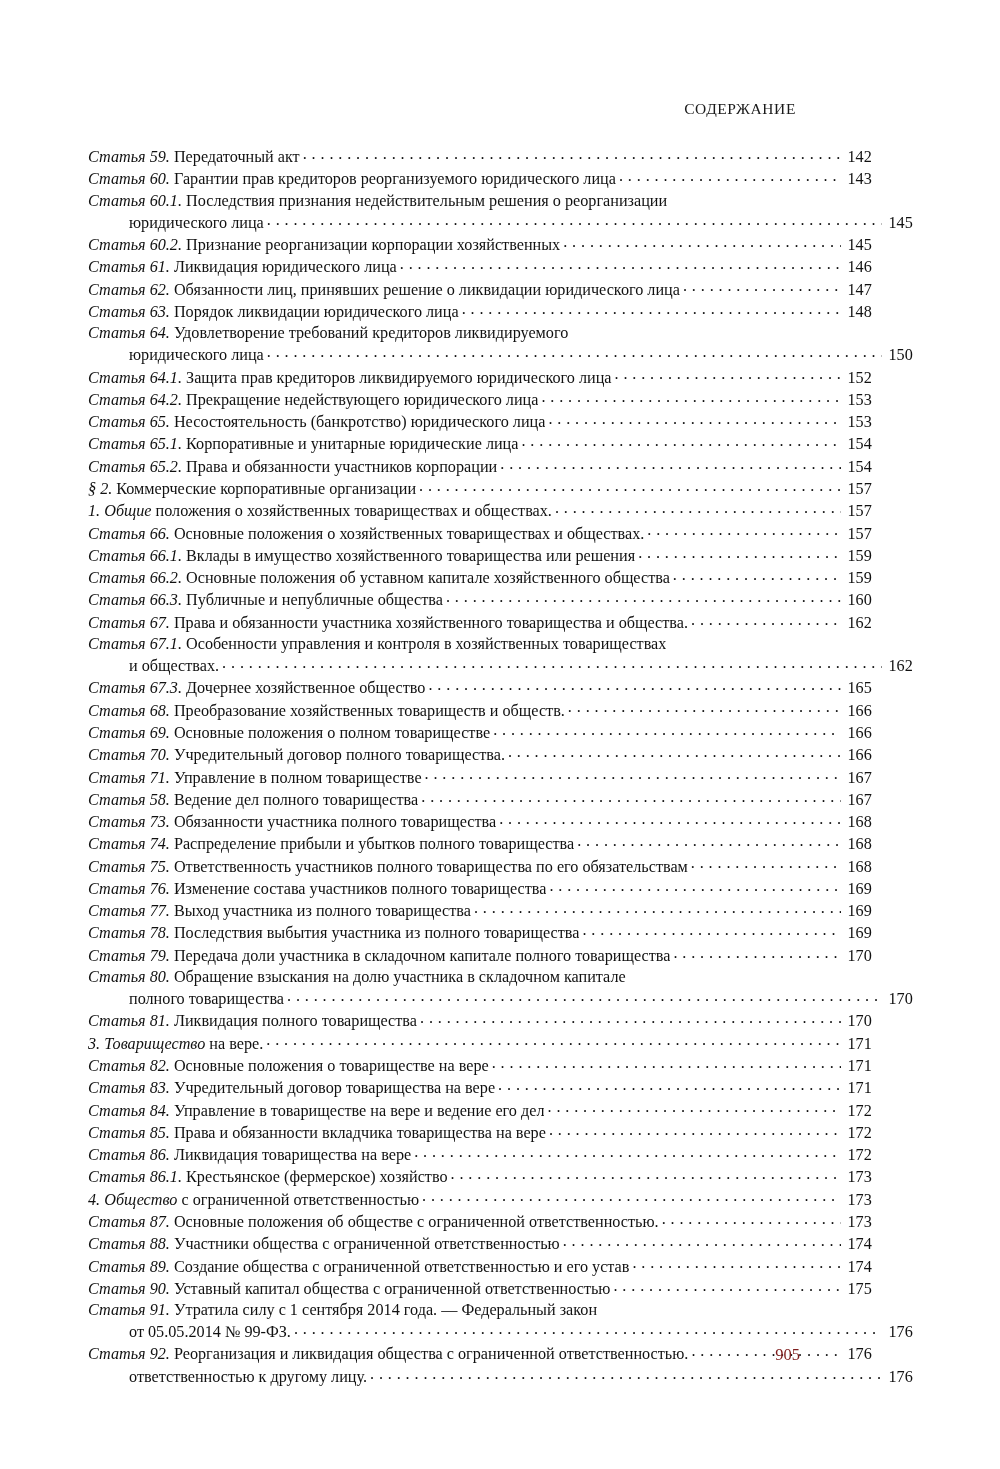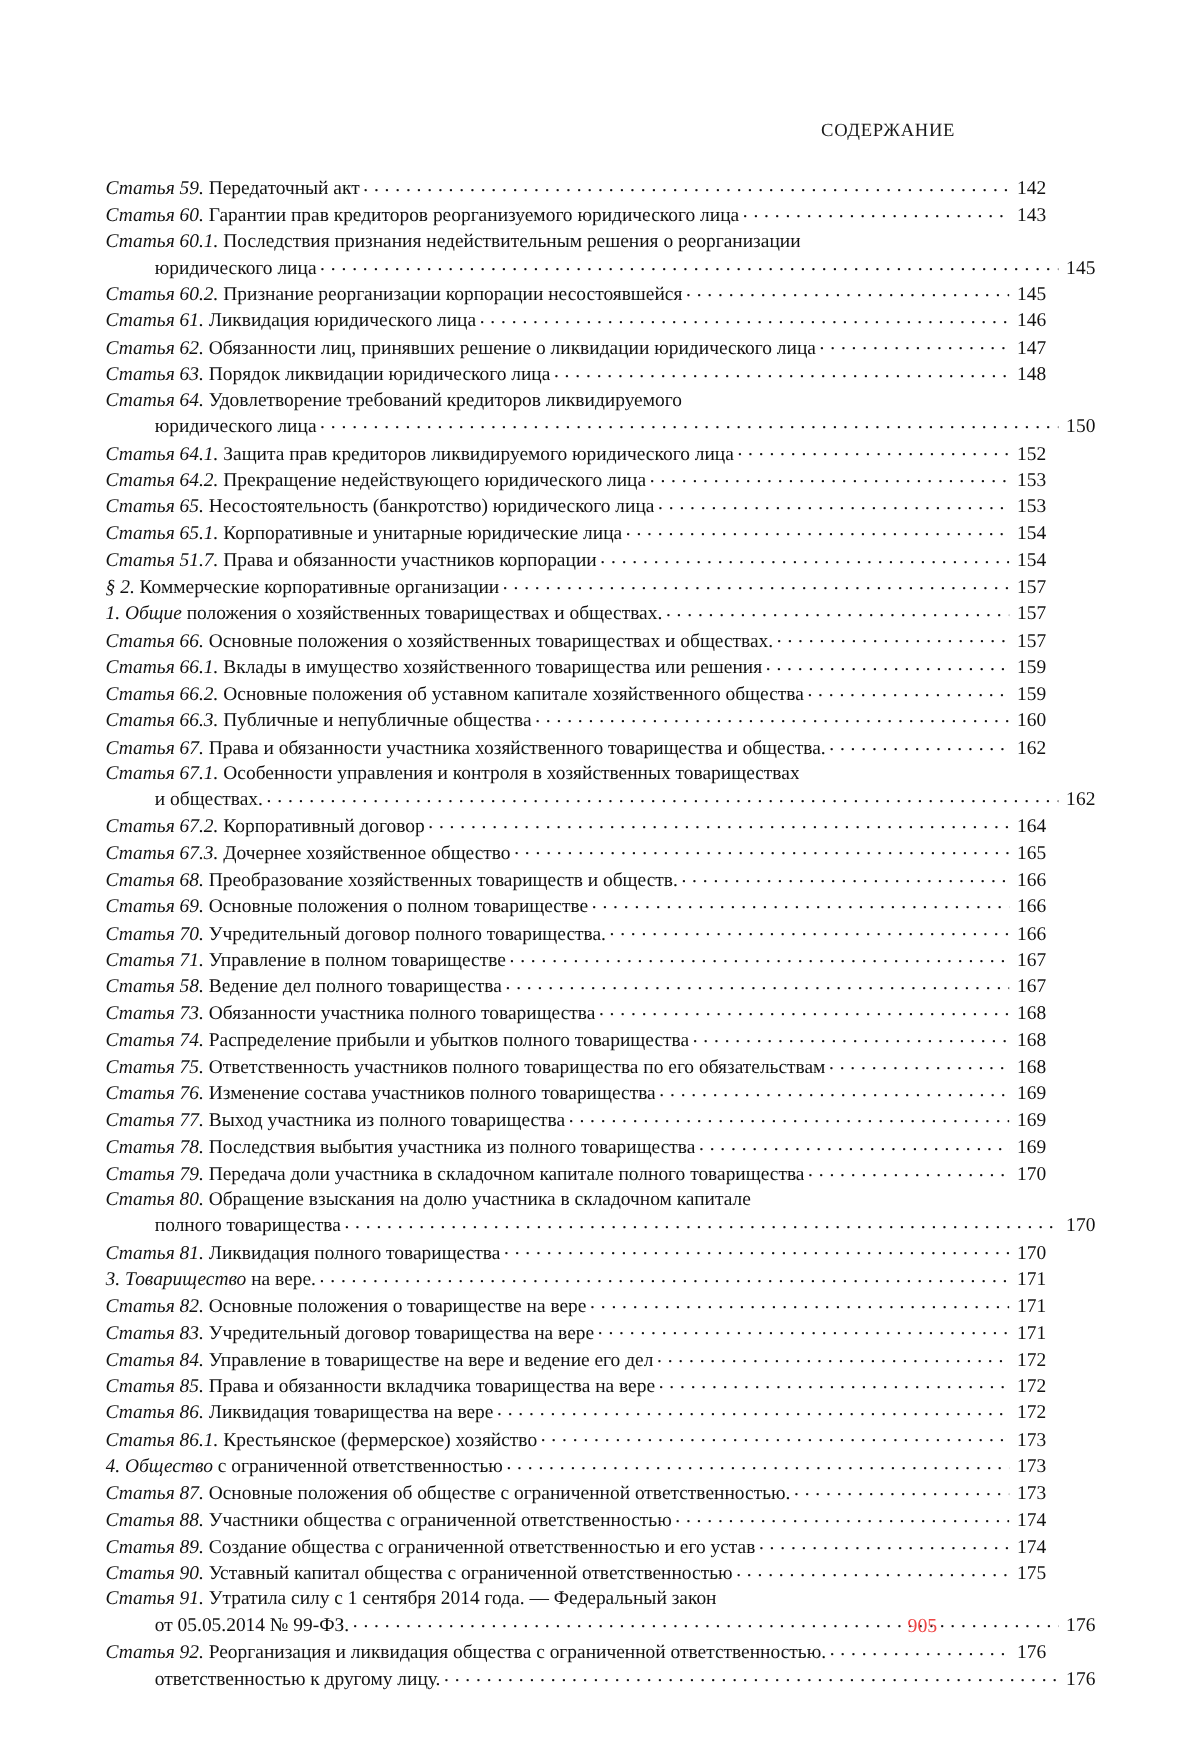--- a/index.html
+++ b/index.html
@@ -103,24 +103,24 @@
     font-style: normal;
     letter-spacing: 0.1px;
   }
 
   
   .pageno.blank { visibility: hidden; }
 
   
   .folio {
     position: absolute;
-    right: 147px;
+    right: 128px;
     top: 1345px;
     font-size: 16.5px;
-    color: #ef4444;
+    color: #7f1d1d;
   }
 </style>
 </head>
 <body>
 
 <div class="page">
 
   <div class="running-head">СОДЕРЖАНИЕ</div>
 
   <div class="toc" id="toc-root">
@@ -144,21 +144,21 @@
           <span class="pageno blank"></span>
         </div>
         <div class="line cont">
           <span class="txt title">юридического лица</span>
           <span class="leader"></span>
           <span class="pageno">145</span>
         </div>
       </div>
       <div class="toc-entry">
         <div class="line">
-          <span class="txt"><span class="label">Статья 60.2.</span> <span class="title">Признание реорганизации корпорации несостоявшейся</span></span>
+          <span class="txt"><span class="label">Статья 60.2.</span> <span class="title">Признание реорганизации корпорации хозяйственных</span></span>
           <span class="leader"></span>
           <span class="pageno">145</span>
         </div>
       </div>
       <div class="toc-entry">
         <div class="line">
           <span class="txt"><span class="label">Статья 61.</span> <span class="title">Ликвидация юридического лица</span></span>
           <span class="leader"></span>
           <span class="pageno">146</span>
         </div>
@@ -211,21 +211,21 @@
       </div>
       <div class="toc-entry">
         <div class="line">
           <span class="txt"><span class="label">Статья 65.1.</span> <span class="title">Корпоративные и унитарные юридические лица</span></span>
           <span class="leader"></span>
           <span class="pageno">154</span>
         </div>
       </div>
       <div class="toc-entry">
         <div class="line">
-          <span class="txt"><span class="label">Статья 51.7.</span> <span class="title">Права и обязанности участников корпорации</span></span>
+          <span class="txt"><span class="label">Статья 65.2.</span> <span class="title">Права и обязанности участников корпорации</span></span>
           <span class="leader"></span>
           <span class="pageno">154</span>
         </div>
       </div>
       <div class="toc-entry">
         <div class="line">
           <span class="txt"><span class="label">§ 2.</span> <span class="title">Коммерческие корпоративные организации</span></span>
           <span class="leader"></span>
           <span class="pageno">157</span>
         </div>
@@ -278,27 +278,20 @@
           <span class="pageno blank"></span>
         </div>
         <div class="line cont">
           <span class="txt title">и обществах.</span>
           <span class="leader"></span>
           <span class="pageno">162</span>
         </div>
       </div>
       <div class="toc-entry">
         <div class="line">
-          <span class="txt"><span class="label">Статья 67.2.</span> <span class="title">Корпоративный договор</span></span>
-          <span class="leader"></span>
-          <span class="pageno">164</span>
-        </div>
-      </div>
-      <div class="toc-entry">
-        <div class="line">
           <span class="txt"><span class="label">Статья 67.3.</span> <span class="title">Дочернее хозяйственное общество</span></span>
           <span class="leader"></span>
           <span class="pageno">165</span>
         </div>
       </div>
       <div class="toc-entry">
         <div class="line">
           <span class="txt"><span class="label">Статья 68.</span> <span class="title">Преобразование хозяйственных товариществ и обществ.</span></span>
           <span class="leader"></span>
           <span class="pageno">166</span>

